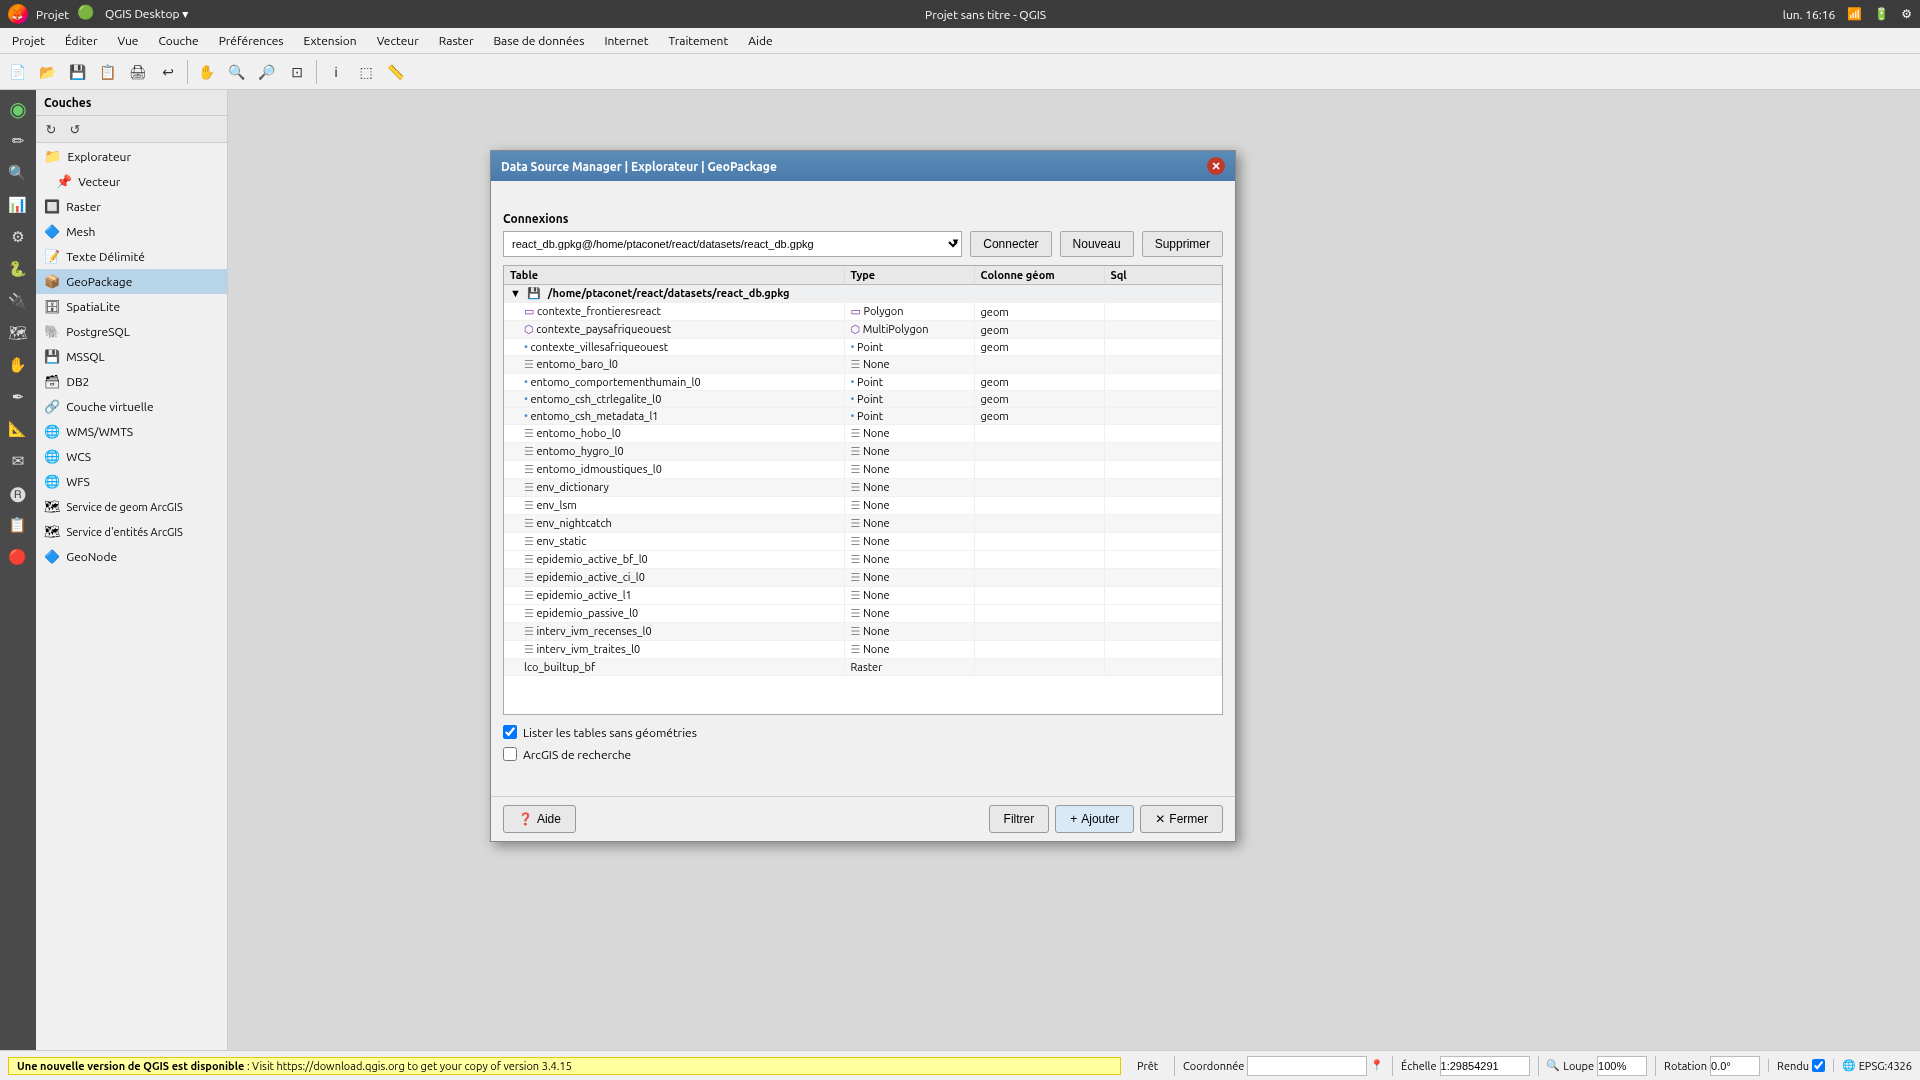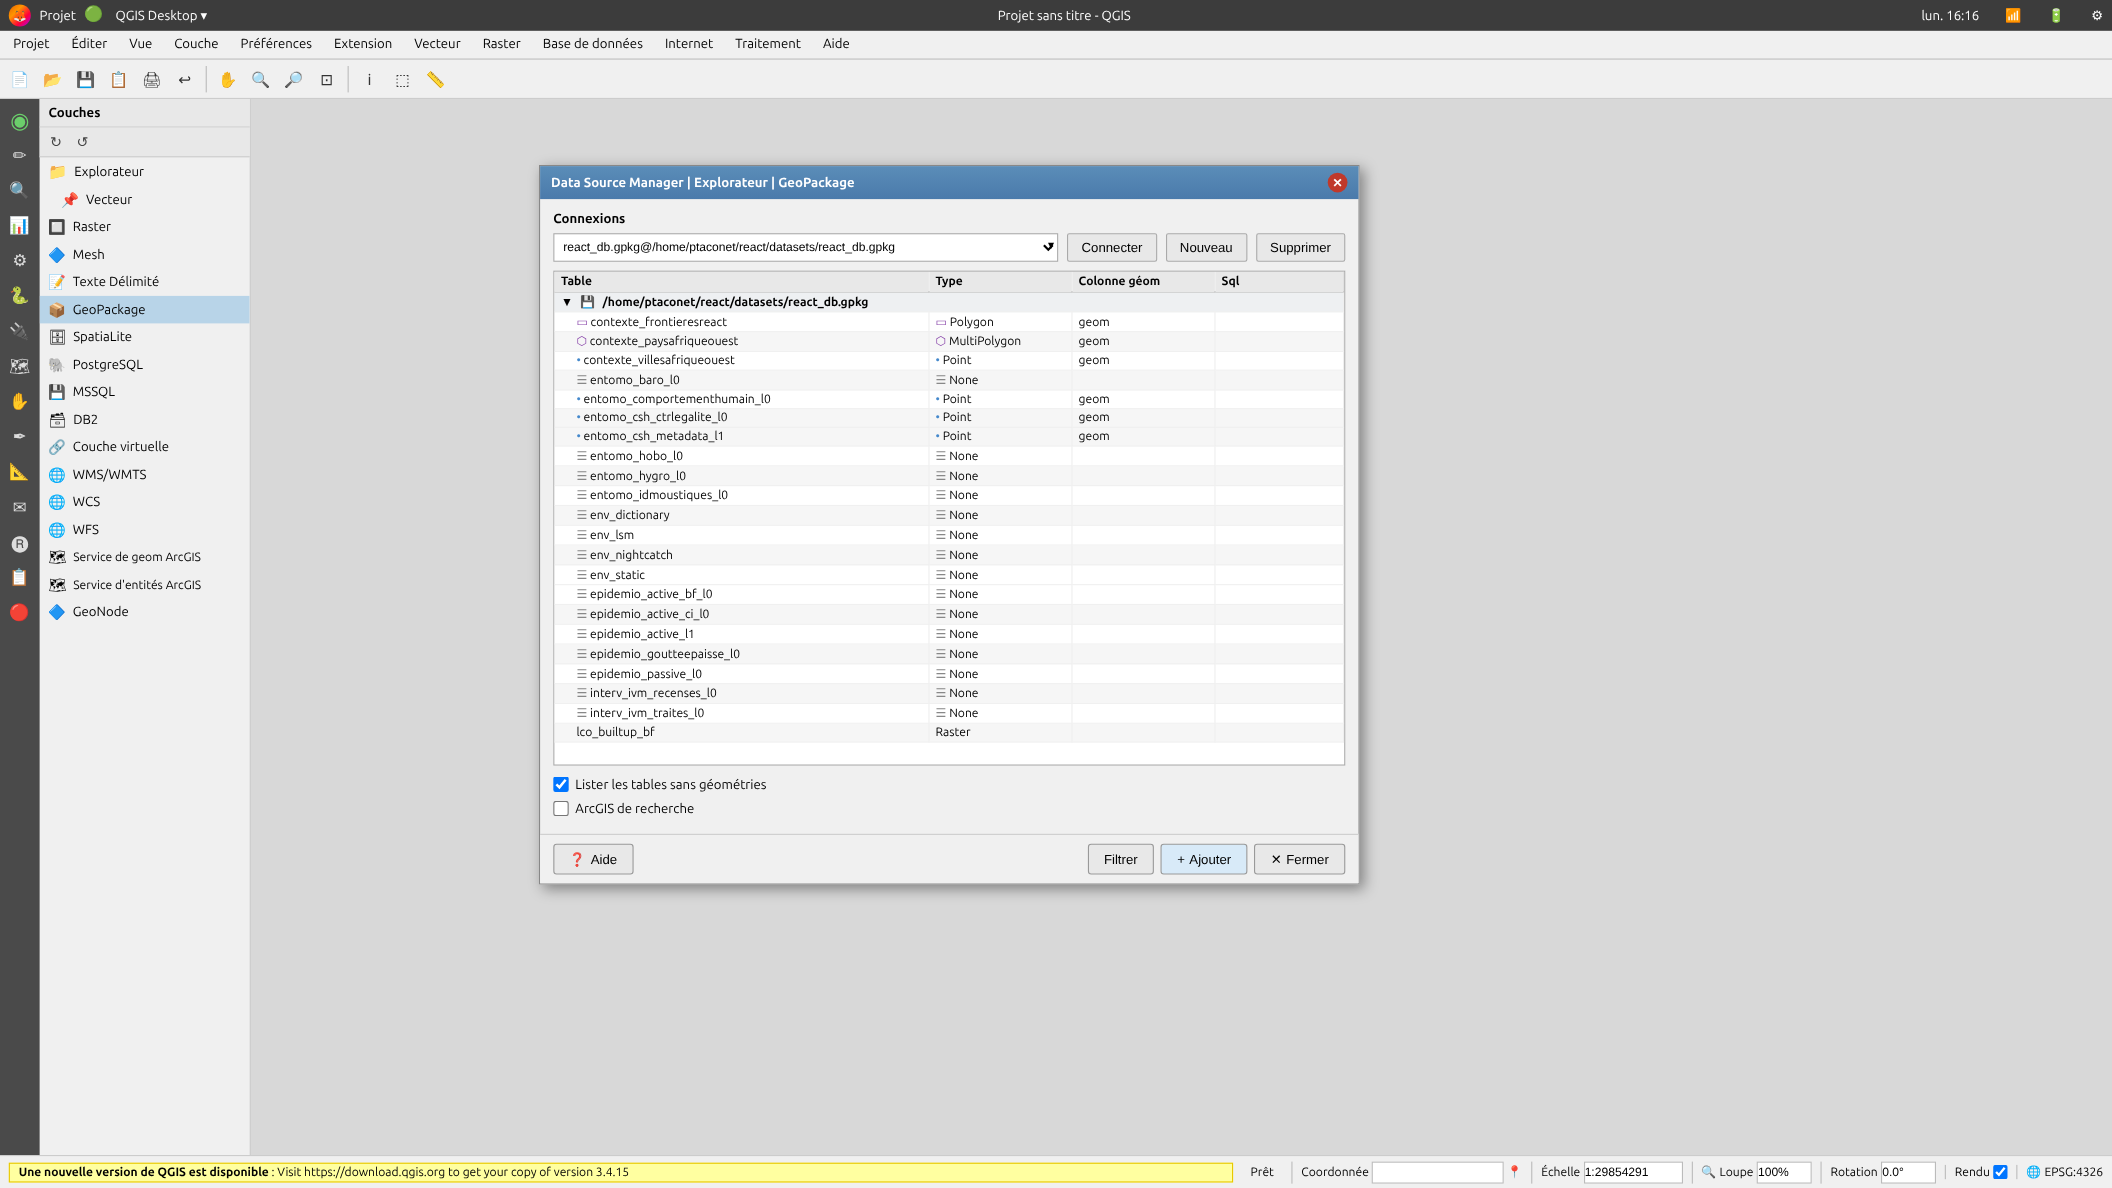--- a/index.html
+++ b/index.html
@@ -11,21 +11,21 @@
       background: #3c3c3c;
       display: flex;
       align-items: center;
       justify-content: space-between;
       padding: 0 8px;
       color: #fff;
       font-size: 12px;
     }
     #topbar-left { display: flex; align-items: center; gap: 8px; }
     #topbar-center { display: flex; align-items: center; gap: 4px; }
-    #topbar-right { display: flex; align-items: center; gap: 24px; }
+    #topbar-right { display: flex; align-items: center; gap: 12px; }
 
     
     #menubar {
       height: 26px;
       background: #f0f0f0;
       display: flex;
       align-items: center;
       padding: 0 4px;
       gap: 4px;
       border-bottom: 1px solid #ccc;
@@ -108,20 +108,21 @@
       pointer-events: all;
       position: absolute;
       top: 60px;
       left: 490px;
       width: 746px;
       background: #f0f0f0;
       border: 1px solid #888;
       box-shadow: 4px 4px 12px rgba(0,0,0,0.4);
       display: flex;
       flex-direction: column;
+      gap: 19px;
     }
     #dialog-titlebar {
       background: linear-gradient(to bottom, #5b8db8, #4a7aab);
       color: white;
       padding: 6px 10px;
       display: flex;
       align-items: center;
       justify-content: space-between;
       font-size: 12px;
       font-weight: bold;
@@ -549,26 +550,20 @@
     <td style="font-size:11px;"><span style="color:#888;">☰</span> None</td>
     <td style="font-size:11px;"></td>
     <td style="font-size:11px;"></td>
   </tr>
                 <tr style="background: rgb(255, 255, 255);">
     <td style="padding-left:20px; font-size:11px;"><span style="color:#888;">☰</span> epidemio_active_l1</td>
     <td style="font-size:11px;"><span style="color:#888;">☰</span> None</td>
     <td style="font-size:11px;"></td>
     <td style="font-size:11px;"></td>
   </tr>
-                <tr style="background: rgb(246, 246, 246);">
-    <td style="padding-left:20px; font-size:11px;"><span style="color:#888;">☰</span> epidemio_goutteepaisse_l0</td>
-    <td style="font-size:11px;"><span style="color:#888;">☰</span> None</td>
-    <td style="font-size:11px;"></td>
-    <td style="font-size:11px;"></td>
-  </tr>
                 <tr style="background: rgb(255, 255, 255);">
     <td style="padding-left:20px; font-size:11px;"><span style="color:#888;">☰</span> epidemio_passive_l0</td>
     <td style="font-size:11px;"><span style="color:#888;">☰</span> None</td>
     <td style="font-size:11px;"></td>
     <td style="font-size:11px;"></td>
   </tr>
                 <tr style="background: rgb(246, 246, 246);">
     <td style="padding-left:20px; font-size:11px;"><span style="color:#888;">☰</span> interv_ivm_recenses_l0</td>
     <td style="font-size:11px;"><span style="color:#888;">☰</span> None</td>
     <td style="font-size:11px;"></td>

